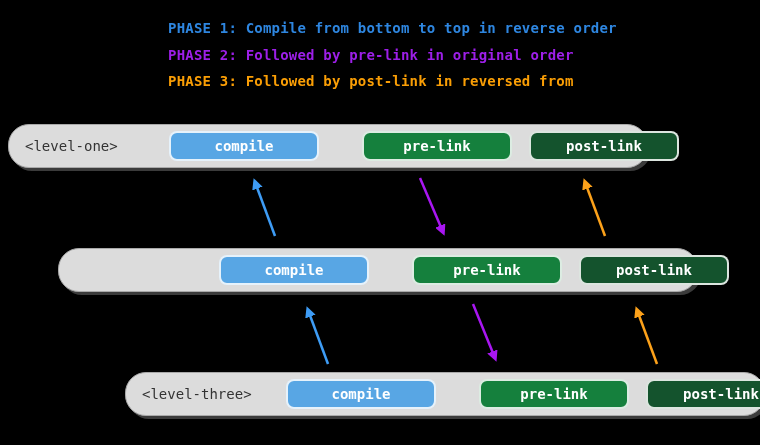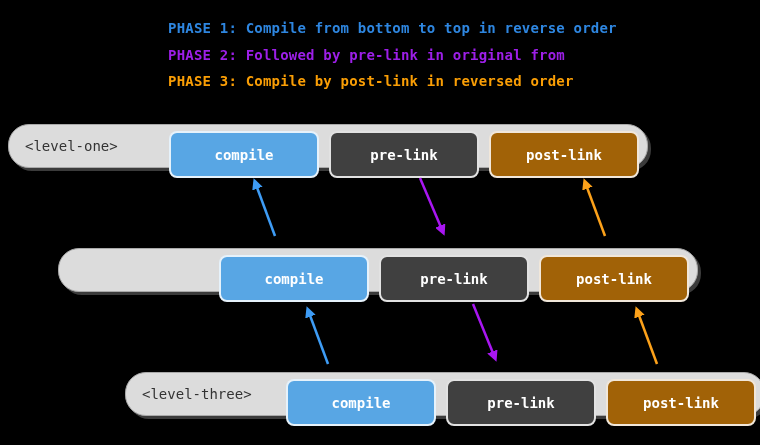--- a/index.html
+++ b/index.html
@@ -39,48 +39,48 @@
     position: absolute;
     left: 16px; top: 0; height: 42px;
     display: flex; align-items: center;
     font-size: 14px;
     color: #333333;
     white-space: nowrap;
   }
   .node-btn {
     position: absolute;
     top: 6px;
-    width: 150px; height: 47px;
+    width: 150px; height: 30px;
     border-radius: 8px;
     border: 2px solid rgba(255,255,255,0.85);
     box-sizing: border-box;
     display: flex; align-items: center; justify-content: center;
     font-size: 14px;
     font-weight: bold;
     color: #FFFFFF;
   }
   .pos-1 { left: 160px; }
   .pos-2 { left: 320px; }
   .pos-3 { left: 480px; }
   .btn-compile   { background: #58A6E4; }
-  .btn-pre-link  { background: #404040; }
-  .btn-post-link { background: #a16207; }
+  .btn-pre-link  { background: #15803d; margin-left: 33px; }
+  .btn-post-link { background: #14532d; margin-left: 40px; }
 
   .arrow-layer {
     position: absolute;
     left: 0; top: 0; width: 760px; height: 445px;
     pointer-events: none;
   }
 </style>
 </head>
 <body>
 
 <div class="phase-line phase-1">PHASE 1: Compile from bottom to top in reverse order</div>
-<div class="phase-line phase-2">PHASE 2: Followed by pre-link in original from</div>
-<div class="phase-line phase-3">PHASE 3: Compile by post-link in reversed order</div>
+<div class="phase-line phase-2">PHASE 2: Followed by pre-link in original order</div>
+<div class="phase-line phase-3">PHASE 3: Followed by post-link in reversed from</div>
 
 <div class="level-row row-one">
   <span class="level-tag">&lt;level-one&gt;</span>
   <div class="node-btn btn-compile pos-1">compile</div>
   <div class="node-btn btn-pre-link pos-2">pre-link</div>
   <div class="node-btn btn-post-link pos-3">post-link</div>
 </div>
 
 <div class="level-row row-two">
   <div class="node-btn btn-compile pos-1">compile</div>

